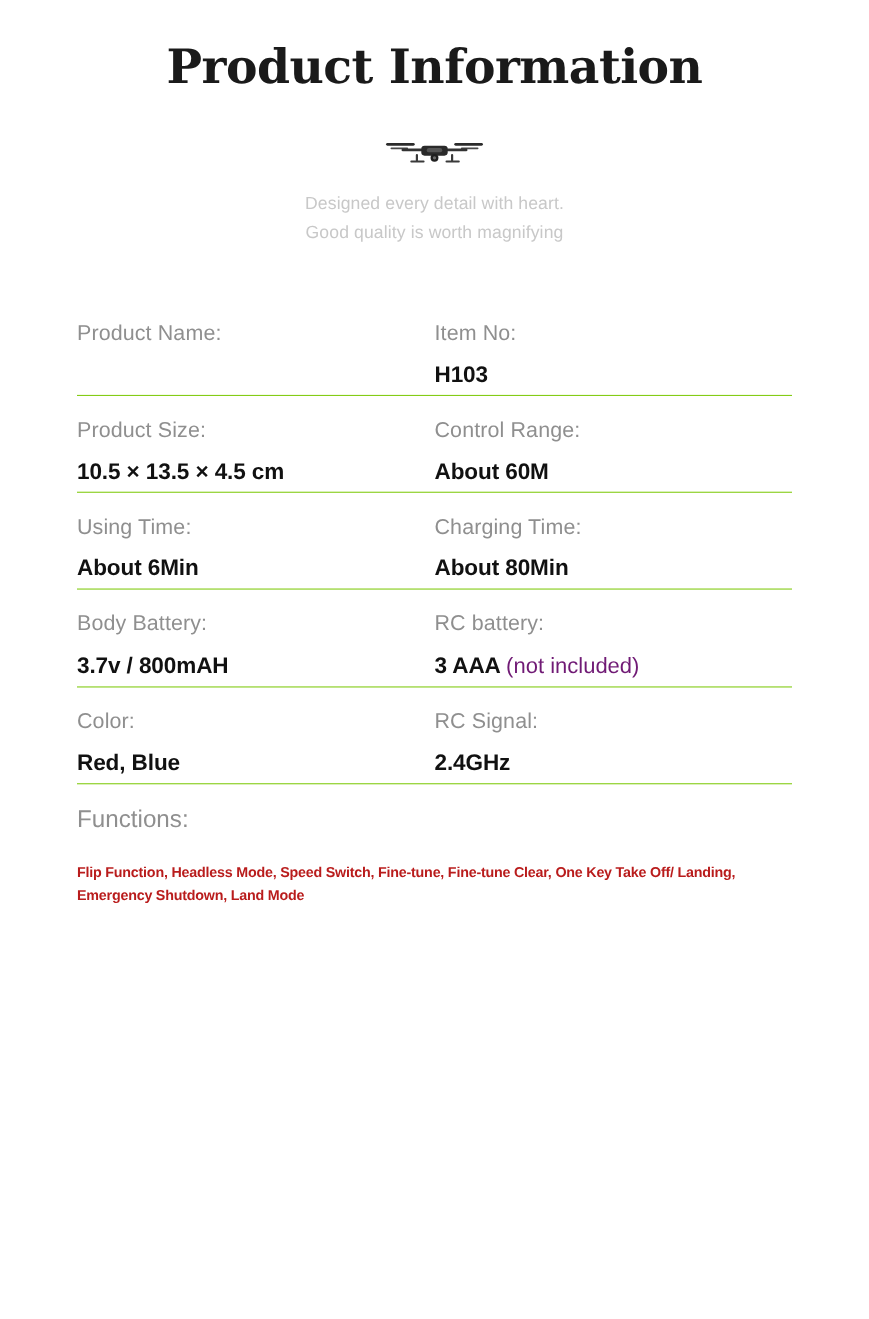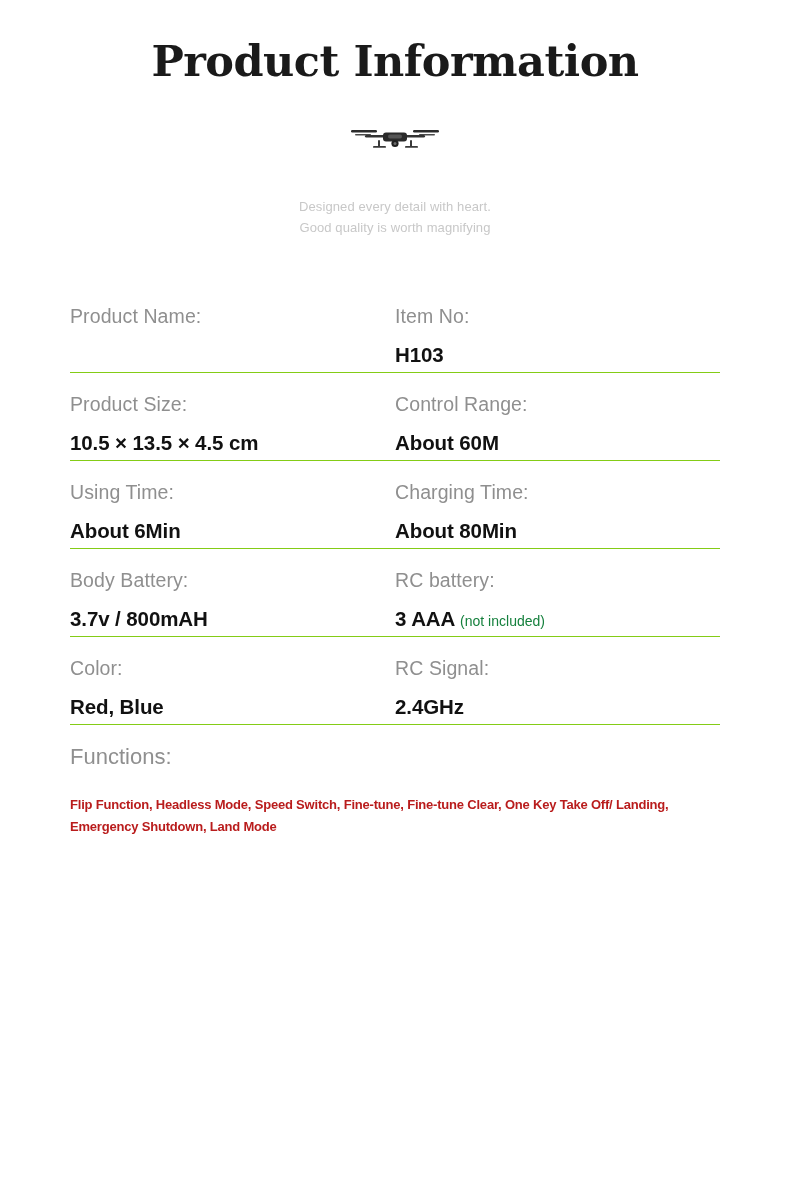--- a/index.html
+++ b/index.html
@@ -29,24 +29,24 @@
   }
   .drone-wrap {
     margin-top: 36px;
     display: flex;
     justify-content: center;
     align-items: center;
     height: 34px;
   }
   .drone-svg { display: block; }
   .tagline {
-    margin-top: 41px;
+    margin-top: 18px;
     text-align: center;
     color: #c8c8c8;
-    font-size: 13px;
+    font-size: 16px;
     line-height: 1.62;
     letter-spacing: 0.1px;
   }
   
   .specs {
     margin: 58px 70px 0 70px;
     width: 650px;
   }
   .row {
     display: flex;
@@ -67,22 +67,22 @@
   .value {
     margin-top: 11px;
     color: #111111;
     font-weight: bold;
     font-size: 20.5px;
     line-height: 1.35;
     letter-spacing: -0.1px;
   }
   .value .small {
     font-weight: normal;
-    font-size: 14px;
-    color: #15803d;
+    font-size: 20px;
+    color: #701a75;
     letter-spacing: 0;
   }
   .value .ln { display: block; }
   .functions-label { color: #8f8f8f; font-size: 22px; }
   .functions-value {
     margin-top: 24px;
     color: #b91c1c;
     font-weight: bold;
     font-size: 13px;
     line-height: 1.62;

